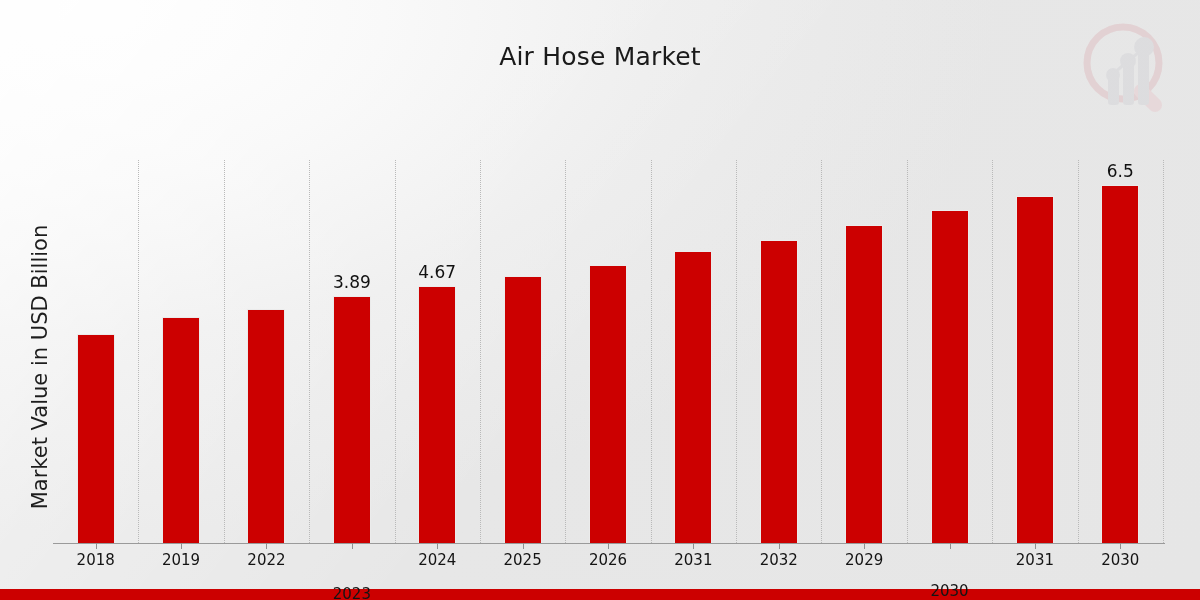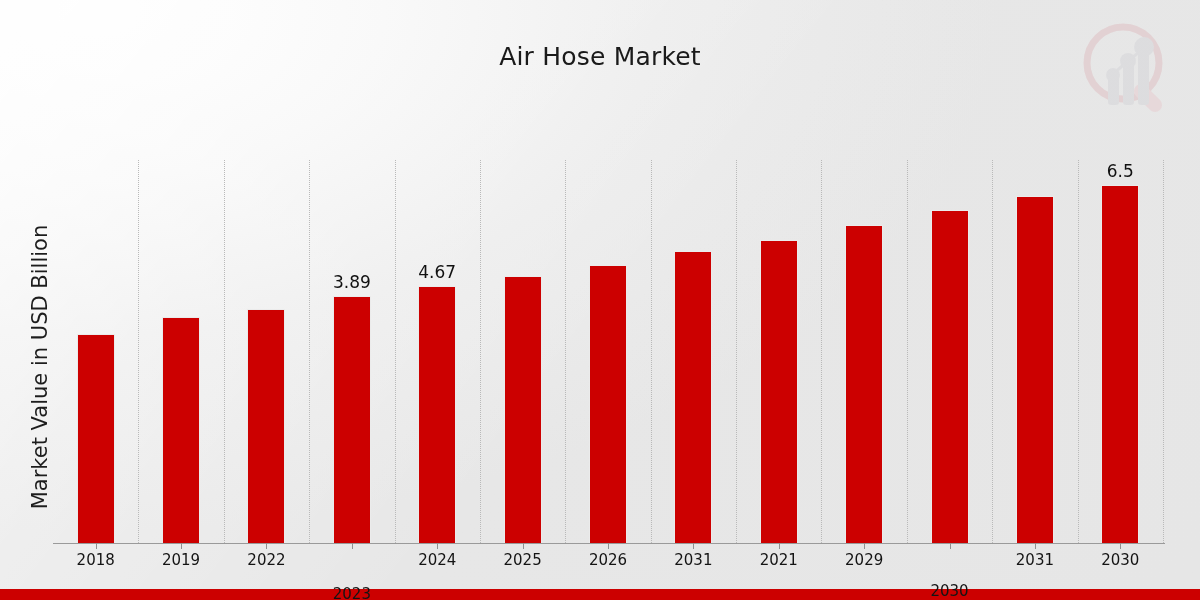--- a/index.html
+++ b/index.html
@@ -238,21 +238,21 @@
     <div class="x-tick-label" style="left: 351.846px; margin-top: 34px;">2023</div>
     <div class="tick-mark" style="left: 437.231px;"></div>
     <div class="x-tick-label" style="left: 437.231px;">2024</div>
     <div class="tick-mark" style="left: 522.615px;"></div>
     <div class="x-tick-label" style="left: 522.615px;">2025</div>
     <div class="tick-mark" style="left: 608px;"></div>
     <div class="x-tick-label" style="left: 608px;">2026</div>
     <div class="tick-mark" style="left: 693.385px;"></div>
     <div class="x-tick-label" style="left: 693.385px;">2031</div>
     <div class="tick-mark" style="left: 778.769px;"></div>
-    <div class="x-tick-label" style="left: 778.769px;">2021</div>
+    <div class="x-tick-label" style="left: 778.769px;">2032</div>
     <div class="tick-mark" style="left: 864.154px;"></div>
     <div class="x-tick-label" style="left: 864.154px;">2029</div>
     <div class="tick-mark" style="left: 949.538px;"></div>
     <div class="x-tick-label" style="left: 949.538px; margin-top: 31px;">2030</div>
     <div class="tick-mark" style="left: 1034.92px;"></div>
     <div class="x-tick-label" style="left: 1034.92px;">2031</div>
     <div class="tick-mark" style="left: 1120.31px;"></div>
     <div class="x-tick-label" style="left: 1120.31px;">2030</div>
   </div>
 

